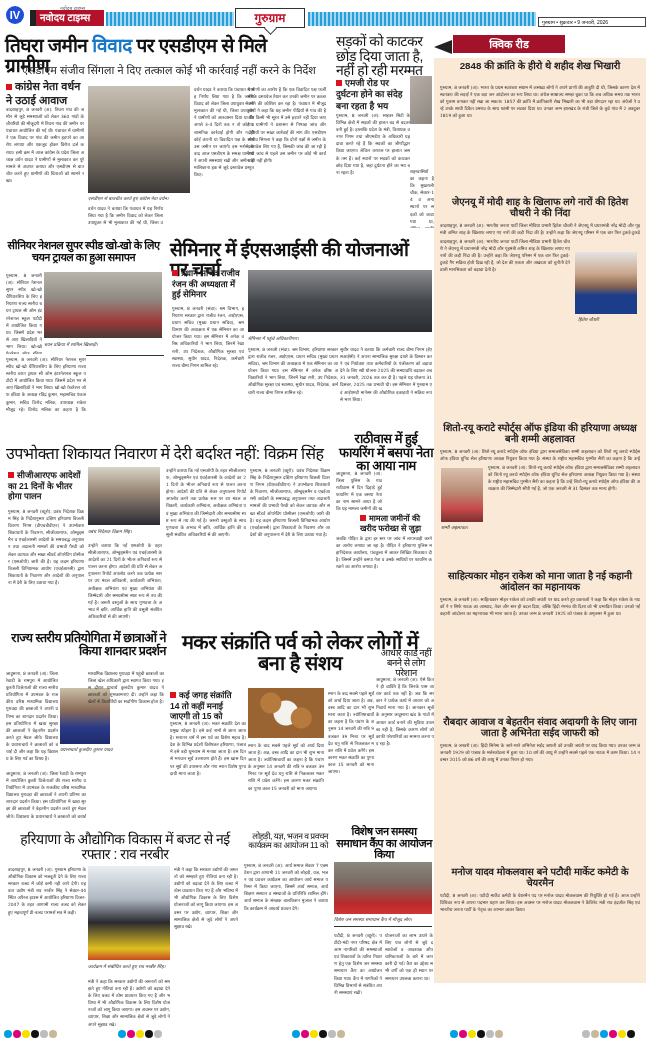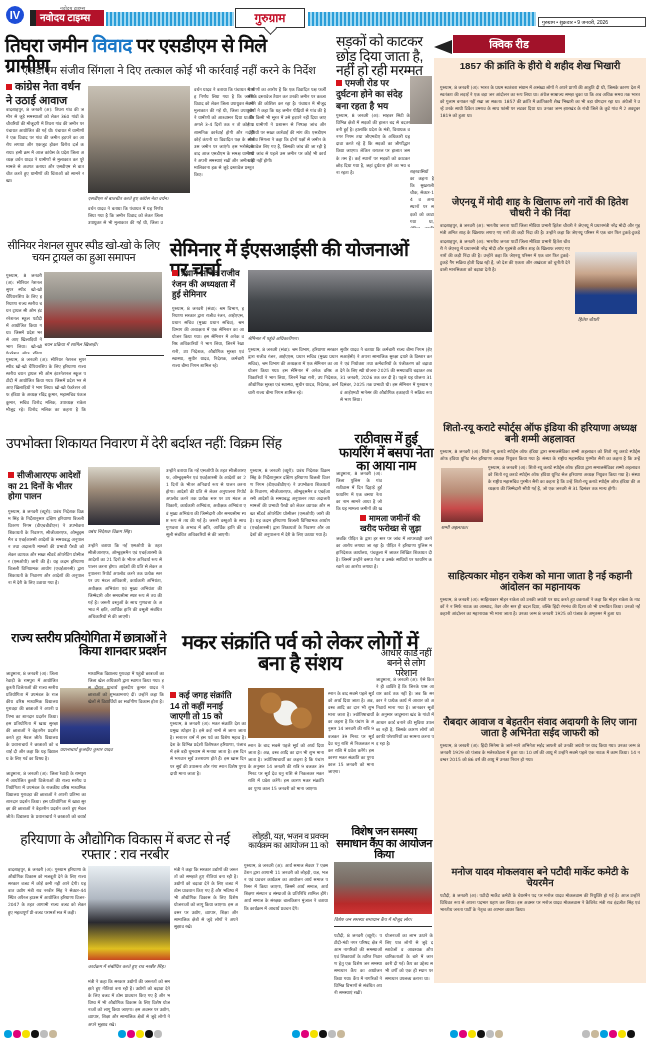--- a/index.html
+++ b/index.html
@@ -59,21 +59,21 @@
 <div class="abs txt" style="left:336px;top:112px;width:74px;height:115px">गुरुग्राम, 8 जनवरी (अ): साइबर सिटी के विभिन्न क्षेत्रों में सड़कों की हालत बद से बदतर बनी हुई है। हालांकि प्रदेश के मंत्री, विधायक व नगर निगम तथा जीएमडीए के अधिकारी यह दावा करते रहे हैं कि सड़कों का जीर्णोद्धार किया जाएगा। लेकिन धरातल पर हालात जस के तस हैं। कई स्थानों पर सड़कों को काटकर छोड़ दिया गया है, जहां दुर्घटना होने का भय बना रहता है।</div>
 <div class="abs photo" style="left:410px;top:76px;width:0;height:0"></div>
 <div class="abs photo" style="left:410px;top:76px;width:22px;height:48px;background:linear-gradient(135deg,#b8b0a8,#8c857e)"></div>
 <div class="abs cap" style="left:410px;top:155px;width:24px"></div>
 <div class="abs txt" style="left:410px;top:168px;width:24px;height:60px">शहरवासियों का कहना है कि सुखराली चौक, सेक्टर-14 व अन्य स्थानों पर सड़कों को काटा गया था, लेकिन उनकी मरम्मत नहीं की गई। यह सड़क सबसे व्यस्त मार्ग है, जहां पर दिन-रात वाहनों का आवागमन रहता है। इस संबंध में नागरिकों ने संबंधित विभाग के अधिकारियों से शिकायत भी की है।</div>
 
 <div class="abs sidebar-bg"></div>
 <div class="abs qr-tri"></div>
 <div class="abs qr-title">क्विक रीड</div>
 
-<div class="abs sb-hl" style="left:440px;top:60px;width:200px">1857 की क्रांति के हीरो थे शहीद शेख भिखारी</div>
+<div class="abs sb-hl" style="left:440px;top:60px;width:200px">2848 की क्रांति के हीरो थे शहीद शेख भिखारी</div>
 <div class="abs txt" style="left:440px;top:84px;width:200px;height:100px">गुरुग्राम, 8 जनवरी (अ): भारत के प्रथम स्वतंत्रता संग्राम में असंख्य लोगों ने अपने प्राणों की आहुति दी थी, जिसके कारण देश में स्वतंत्रता की लड़ाई ने एक बड़ा जन आंदोलन का रूप लिया था। अंग्रेज साम्राज्य समझ चुका था कि अब अधिक समय तक भारत को गुलाम बनाकर नहीं रखा जा सकता। 1857 की क्रांति में क्रांतिकारी शेख भिखारी का भी बड़ा योगदान रहा था। अंग्रेजों ने उन्हें उनके साथी टिकैत उमराव के साथ फांसी पर लटका दिया था। उनका जन्म झारखंड के रांची जिले के कुटे गांव में 2 अक्टूबर 1819 को हुआ था।</div>
 
 <div class="abs sb-hl" style="left:440px;top:196px;width:200px">जेएनयू में मोदी शाह के खिलाफ लगे नारों की हितेश चौधरी ने की निंदा</div>
 <div class="abs txt" style="left:440px;top:222px;width:200px;height:14px">बादशाहपुर, 8 जनवरी (अ): भारतीय जनता पार्टी जिला मीडिया प्रभारी हितेश चौधरी ने जेएनयू में प्रधानमंत्री नरेंद्र मोदी और गृहमंत्री अमित शाह के खिलाफ लगाए गए नारों की कड़ी निंदा की है। उन्होंने कहा कि जेएनयू परिसर में एक बार फिर टुकड़े-टुकड़े गैंग सक्रिय होती दिख रही है, जो देश की एकता और अखंडता को चुनौती देने वाली मानसिकता को बढ़ावा देती है।</div>
 <div class="abs txt" style="left:440px;top:238px;width:130px;height:108px">बादशाहपुर, 8 जनवरी (अ): भारतीय जनता पार्टी जिला मीडिया प्रभारी हितेश चौधरी ने जेएनयू में प्रधानमंत्री नरेंद्र मोदी और गृहमंत्री अमित शाह के खिलाफ लगाए गए नारों की कड़ी निंदा की है। उन्होंने कहा कि जेएनयू परिसर में एक बार फिर टुकड़े-टुकड़े गैंग सक्रिय होती दिख रही है, जो देश की एकता और अखंडता को चुनौती देने वाली मानसिकता को बढ़ावा देती है।</div>
 <div class="abs photo" style="left:575px;top:252px;width:62px;height:62px;background:linear-gradient(180deg,#e4e4e4 0%,#c9a68c 35%,#8a6652 55%,#1b3d8a 70%,#1b3d8a 100%)"></div>
 <div class="abs cap" style="left:578px;top:316px;width:60px">हितेश चौधरी</div>
 
 <div class="abs sb-hl" style="left:440px;top:422px;width:200px">शितो-रयू कराटे स्पोर्ट्स ऑफ इंडिया की हरियाणा अध्यक्ष बनी शम्मी अहलावत</div>
 <div class="abs txt" style="left:440px;top:448px;width:200px;height:14px">गुरुग्राम, 8 जनवरी (अ): शितो-रयू कराटे स्पोर्ट्स ऑफ इंडिया द्वारा समाजसेविका शम्मी अहलावत को शितो रयू कराटे स्पोर्ट्स ऑफ इंडिया यूनिट सेल हरियाणा अध्यक्ष नियुक्त किया गया है। संस्था के राष्ट्रीय महासचिव गुरमीत सैनी का कहना है कि उन्हें शितो-रयू कराटे स्पोर्ट्स ऑफ इंडिया की अध्यक्षता की जिम्मेदारी सौंपी गई है, जो एक जनवरी से 31 दिसंबर तक मान्य होगी।</div>
@@ -83,36 +83,36 @@
 
 <div class="abs sb-hl" style="left:440px;top:570px;width:200px">साहित्यकार मोहन राकेश को माना जाता है नई कहानी आंदोलन का महानायक</div>
 <div class="abs txt" style="left:440px;top:596px;width:200px;height:108px">गुरुग्राम, 8 जनवरी (अ): साहित्यकार मोहन राकेश को उनकी जयंती पर याद करते हुए वक्ताओं ने कहा कि मोहन राकेश के नाटकों ने न सिर्फ नाटक का आस्वाद, तेवर और स्तर ही बदल दिया, बल्कि हिंदी रंगमंच की दिशा को भी प्रभावित किया। उनको नई कहानी आंदोलन का महानायक भी माना जाता है। उनका जन्म 8 जनवरी 1925 को पंजाब के अमृतसर में हुआ था।</div>
 
 <div class="abs sb-hl" style="left:440px;top:716px;width:200px">रौबदार आवाज व बेहतरीन संवाद अदायगी के लिए जाना जाता है अभिनेता सईद जाफरी को</div>
 <div class="abs txt" style="left:440px;top:742px;width:200px;height:112px">गुरुग्राम, 8 जनवरी (अ): हिंदी सिनेमा के जाने-माने अभिनेता सईद जाफरी को उनकी जयंती पर याद किया गया। उनका जन्म 8 जनवरी 1929 को पंजाब के मलेरकोटला में हुआ था। 10 वर्ष की आयु में उन्होंने सबसे पहले एक नाटक में काम किया। 14 नवम्बर 2015 को 86 वर्ष की आयु में उनका निधन हो गया।</div>
 
 <div class="abs sb-hl" style="left:440px;top:866px;width:200px">मनोज यादव मोकलवास बने पटौदी मार्केट कमेटी के चेयरमैन</div>
 <div class="abs txt" style="left:440px;top:892px;width:200px;height:86px">पटौदी, 8 जनवरी (अ): पटौदी मार्केट कमेटी के चेयरमैन पद पर मनोज यादव मोकलवास की नियुक्ति हो गई है। आज उन्होंने विधिवत रूप से अपना पदभार ग्रहण कर लिया। इस अवसर पर मनोज यादव मोकलवास ने कैबिनेट मंत्री राव इंद्रजीत सिंह एवं भारतीय जनता पार्टी के नेतृत्व का आभार व्यक्त किया।</div>
 
-<div class="abs hl" style="left:6px;top:240px;width:155px;font-size:11px;text-align:center;font-weight:normal">सीनियर नेशनल सुपर स्पीड खो-खो के लिए चयन ट्रायल का हुआ समापन</div>
+<div class="abs hl" style="left:6px;top:240px;width:155px;font-size:11px;text-align:center;font-weight:bold">सीनियर नेशनल सुपर स्पीड खो-खो के लिए चयन ट्रायल का हुआ समापन</div>
 <div class="abs txt" style="left:6px;top:272px;width:36px;height:82px">गुरुग्राम, 8 जनवरी (अ): सीनियर नेशनल सुपर स्पीड खो-खो चैंपियनशिप के लिए हरियाणा राज्य स्तरीय चयन ट्रायल सी ओम इंटरनेशनल स्कूल पटौदी में आयोजित किया गया। जिसमें प्रदेश भर से आए खिलाड़ियों ने भाग लिया। खो-खो फेडरेशन ऑफ इंडिया के अध्यक्ष रविंद्र कुमार, महासचिव पंकज कुमार, सचिव विनोद मलिक, उपाध्यक्ष राकेश मौजूद रहे। विनोद मलिक का कहना है कि खिलाड़ियों में चयन को लेकर जबरदस्त उत्साह देखने को मिला।</div>
 <div class="abs photo" style="left:44px;top:272px;width:118px;height:66px;background:linear-gradient(180deg,#b9b4aa 0%,#8f8b85 40%,#9c3a38 75%,#4a3a36 100%)"></div>
 <div class="abs cap" style="left:44px;top:341px;width:118px">चयन प्रक्रिया में शामिल खिलाड़ी।</div>
 <div class="abs txt" style="left:6px;top:356px;width:80px;height:56px">गुरुग्राम, 8 जनवरी (अ): सीनियर नेशनल सुपर स्पीड खो-खो चैंपियनशिप के लिए हरियाणा राज्य स्तरीय चयन ट्रायल सी ओम इंटरनेशनल स्कूल पटौदी में आयोजित किया गया। जिसमें प्रदेश भर से आए खिलाड़ियों ने भाग लिया। खो-खो फेडरेशन ऑफ इंडिया के अध्यक्ष रविंद्र कुमार, महासचिव पंकज कुमार, सचिव विनोद मलिक, उपाध्यक्ष राकेश मौजूद रहे। विनोद मलिक का कहना है कि खिलाड़ियों में चयन को लेकर जबरदस्त उत्साह देखने को मिला।</div>
 <div class="abs rule" style="left:86px;top:355px;width:78px"></div>
 
 <div class="abs hl" style="left:170px;top:240px;width:260px;font-size:19px">सेमिनार में ईएसआईसी की योजनाओं पर चर्चा</div>
 <div class="abs kicker" style="left:172px;top:268px;width:72px;font-size:8.5px">प्रधान सचिव राजीव रंजन की अध्यक्षता में हुई सेमिनार</div>
 <div class="abs txt" style="left:172px;top:305px;width:72px;height:110px">गुरुग्राम, 8 जनवरी (संवा): श्रम विभाग, हरियाणा सरकार द्वारा राजीव रंजन, आईएएस, प्रधान सचिव (मुख्य प्रधान सचिव), श्रम विभाग की अध्यक्षता में एक सेमिनार का आयोजन किया गया। इस सेमिनार में अनेक वरिष्ठ अधिकारियों ने भाग लिया, जिनमें रेखा रानी, उप निदेशक, औद्योगिक सुरक्षा एवं स्वास्थ्य, सुधीर यादव, निदेशक, कर्मचारी राज्य बीमा निगम शामिल रहे।</div>
 <div class="abs photo" style="left:248px;top:270px;width:184px;height:62px;background:linear-gradient(180deg,#8c8c90 0%,#44484c 50%,#2a2c30 100%)"></div>
 <div class="abs cap" style="left:248px;top:335px;width:184px">सेमिनार में पहुंचे अधिकारीगण।</div>
 <div class="abs txt" style="left:248px;top:346px;width:90px;height:68px">गुरुग्राम, 8 जनवरी (संवा): श्रम विभाग, हरियाणा सरकार द्वारा राजीव रंजन, आईएएस, प्रधान सचिव (मुख्य प्रधान सचिव), श्रम विभाग की अध्यक्षता में एक सेमिनार का आयोजन किया गया। इस सेमिनार में अनेक वरिष्ठ अधिकारियों ने भाग लिया, जिनमें रेखा रानी, उप निदेशक, औद्योगिक सुरक्षा एवं स्वास्थ्य, सुधीर यादव, निदेशक, कर्मचारी राज्य बीमा निगम शामिल रहे।</div>
 <div class="abs txt" style="left:340px;top:346px;width:92px;height:68px">सुधीर यादव ने बताया कि कर्मचारी राज्य बीमा निगम (ईएसआईसी) ने अपना सामाजिक सुरक्षा दायरे के विस्तार करने एवं नियोक्ता तथा कर्मचारियों के पंजीकरण को बढ़ावा देने के लिए स्प्री योजना-2025 की समयावधि बढ़ाकर अब 31 जनवरी, 2026 तक कर दी है। पहले यह योजना 31 दिसंबर, 2025 तक प्रभावी थी। इस सेमिनार में गुरुग्राम एवं आईएमटी मानेसर की औद्योगिक इकाइयों ने सक्रिय रूप से भाग लिया।</div>
 
-<div class="abs hl" style="left:6px;top:436px;width:330px;font-size:14px;font-weight:normal">उपभोक्ता शिकायत निवारण में देरी बर्दाश्त नहीं: विक्रम सिंह</div>
+<div class="abs hl" style="left:6px;top:446px;width:330px;font-size:16px;font-weight:normal">उपभोक्ता शिकायत निवारण में देरी बर्दाश्त नहीं: विक्रम सिंह</div>
 <div class="abs kicker" style="left:8px;top:470px;width:75px;font-size:8.5px">सीजीआरएफ आदेशों का 21 दिनों के भीतर होगा पालन</div>
 <div class="abs txt" style="left:8px;top:508px;width:76px;height:118px">गुरुग्राम, 8 जनवरी (ब्यूरो): प्रबंध निदेशक विक्रम सिंह के निर्देशानुसार दक्षिण हरियाणा बिजली वितरण निगम (डीएचबीवीएन) ने उपभोक्ता शिकायतों के निवारण, सीजीआरएफ, ओम्बुड्समैन व एचईआरसी आदेशों के समयबद्ध अनुपालन तथा अदालती मामलों की प्रभावी पैरवी को लेकर व्यापक और सख्त स्टैंडर्ड ऑपरेटिंग प्रोसीजर (एसओपी) जारी की है। यह कदम हरियाणा बिजली विनियामक आयोग (एचईआरसी) द्वारा शिकायतों के निवारण और आदेशों की अनुपालना में देरी के लिए उठाया गया है।</div>
 <div class="abs photo" style="left:88px;top:467px;width:72px;height:58px;background:linear-gradient(180deg,#d8d4c8 0%,#9c8a78 40%,#2a2a34 100%)"></div>
 <div class="abs cap" style="left:88px;top:528px;width:74px">प्रबंध निदेशक विक्रम सिंह।</div>
 <div class="abs txt" style="left:88px;top:542px;width:74px;height:84px">उन्होंने बताया कि नई एसओपी के तहत सीजीआरएफ, ओम्बुड्समैन एवं एचईआरसी के आदेशों का 21 दिनों के भीतर अनिवार्य रूप से पालन करना होगा। आदेशों की प्रति से लेकर अनुपालना रिपोर्ट अपलोड करने तक प्रत्येक स्तर पर उप मंडल अधिकारी, कार्यकारी अभियंता, अधीक्षक अभियंता एवं मुख्य अभियंता की जिम्मेदारी और समयसीमा स्पष्ट रूप से तय की गई है। जरूरी वस्तुओं के साथ गुणवत्ता के अभाव में क्षति, आर्थिक हानि की वसूली संबंधित अधिकारियों से की जाएगी।</div>
 <div class="abs txt" style="left:166px;top:467px;width:80px;height:160px">उन्होंने बताया कि नई एसओपी के तहत सीजीआरएफ, ओम्बुड्समैन एवं एचईआरसी के आदेशों का 21 दिनों के भीतर अनिवार्य रूप से पालन करना होगा। आदेशों की प्रति से लेकर अनुपालना रिपोर्ट अपलोड करने तक प्रत्येक स्तर पर उप मंडल अधिकारी, कार्यकारी अभियंता, अधीक्षक अभियंता एवं मुख्य अभियंता की जिम्मेदारी और समयसीमा स्पष्ट रूप से तय की गई है। जरूरी वस्तुओं के साथ गुणवत्ता के अभाव में क्षति, आर्थिक हानि की वसूली संबंधित अधिकारियों से की जाएगी।</div>
 <div class="abs txt" style="left:250px;top:467px;width:80px;height:160px">गुरुग्राम, 8 जनवरी (ब्यूरो): प्रबंध निदेशक विक्रम सिंह के निर्देशानुसार दक्षिण हरियाणा बिजली वितरण निगम (डीएचबीवीएन) ने उपभोक्ता शिकायतों के निवारण, सीजीआरएफ, ओम्बुड्समैन व एचईआरसी आदेशों के समयबद्ध अनुपालन तथा अदालती मामलों की प्रभावी पैरवी को लेकर व्यापक और सख्त स्टैंडर्ड ऑपरेटिंग प्रोसीजर (एसओपी) जारी की है। यह कदम हरियाणा बिजली विनियामक आयोग (एचईआरसी) द्वारा शिकायतों के निवारण और आदेशों की अनुपालना में देरी के लिए उठाया गया है।</div>
 
 <div class="abs hl" style="left:336px;top:432px;width:100px;font-size:13px;text-align:center">राठीवास में हुई फायरिंग में बसपा नेता का आया नाम</div>
 <div class="abs txt" style="left:336px;top:470px;width:46px;height:44px">जाटूसाना, 8 जनवरी (अ): जिला पुलिस के गांव राठीवास में दिन दिहाड़े हुई फायरिंग में एक बसपा नेता का नाम सामने आया है जो कि यह मामला जमीनों की खरीद फरोख्त से जुड़ा हुआ होने का खुलासा किया जा रहा है। ध्यान रहे कि चार माह पहले हुई गोलीबारी में पीड़ित महेश ने काफी प्रयास कर शिकायत दर्ज करवाई थी।</div>

